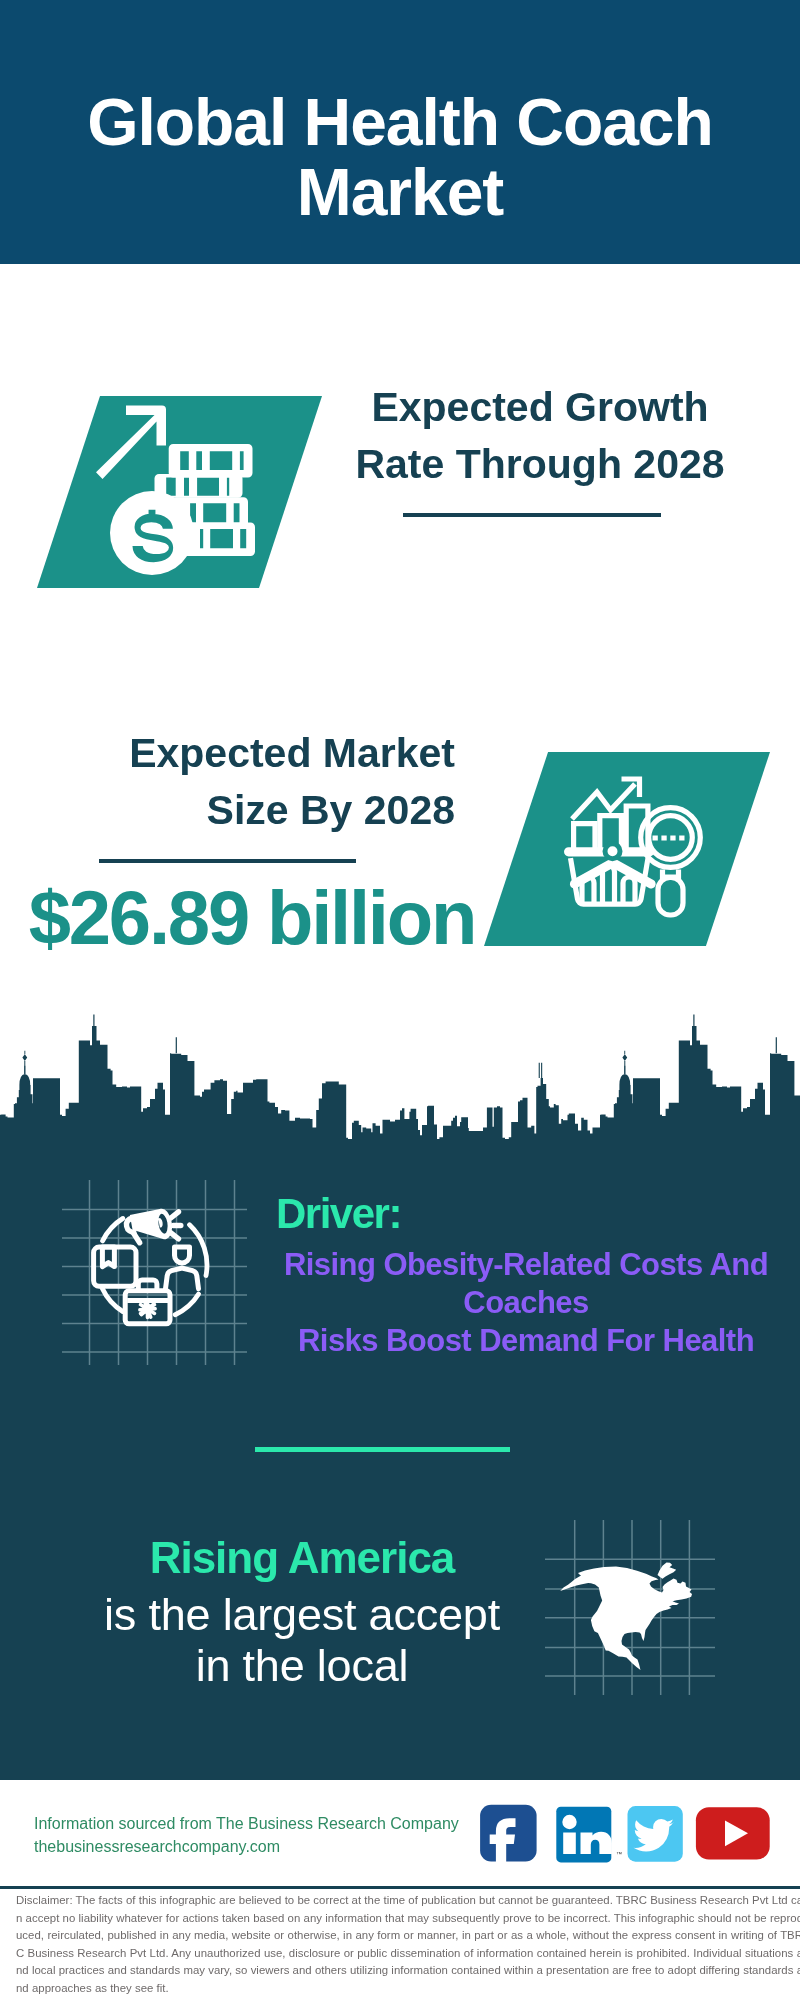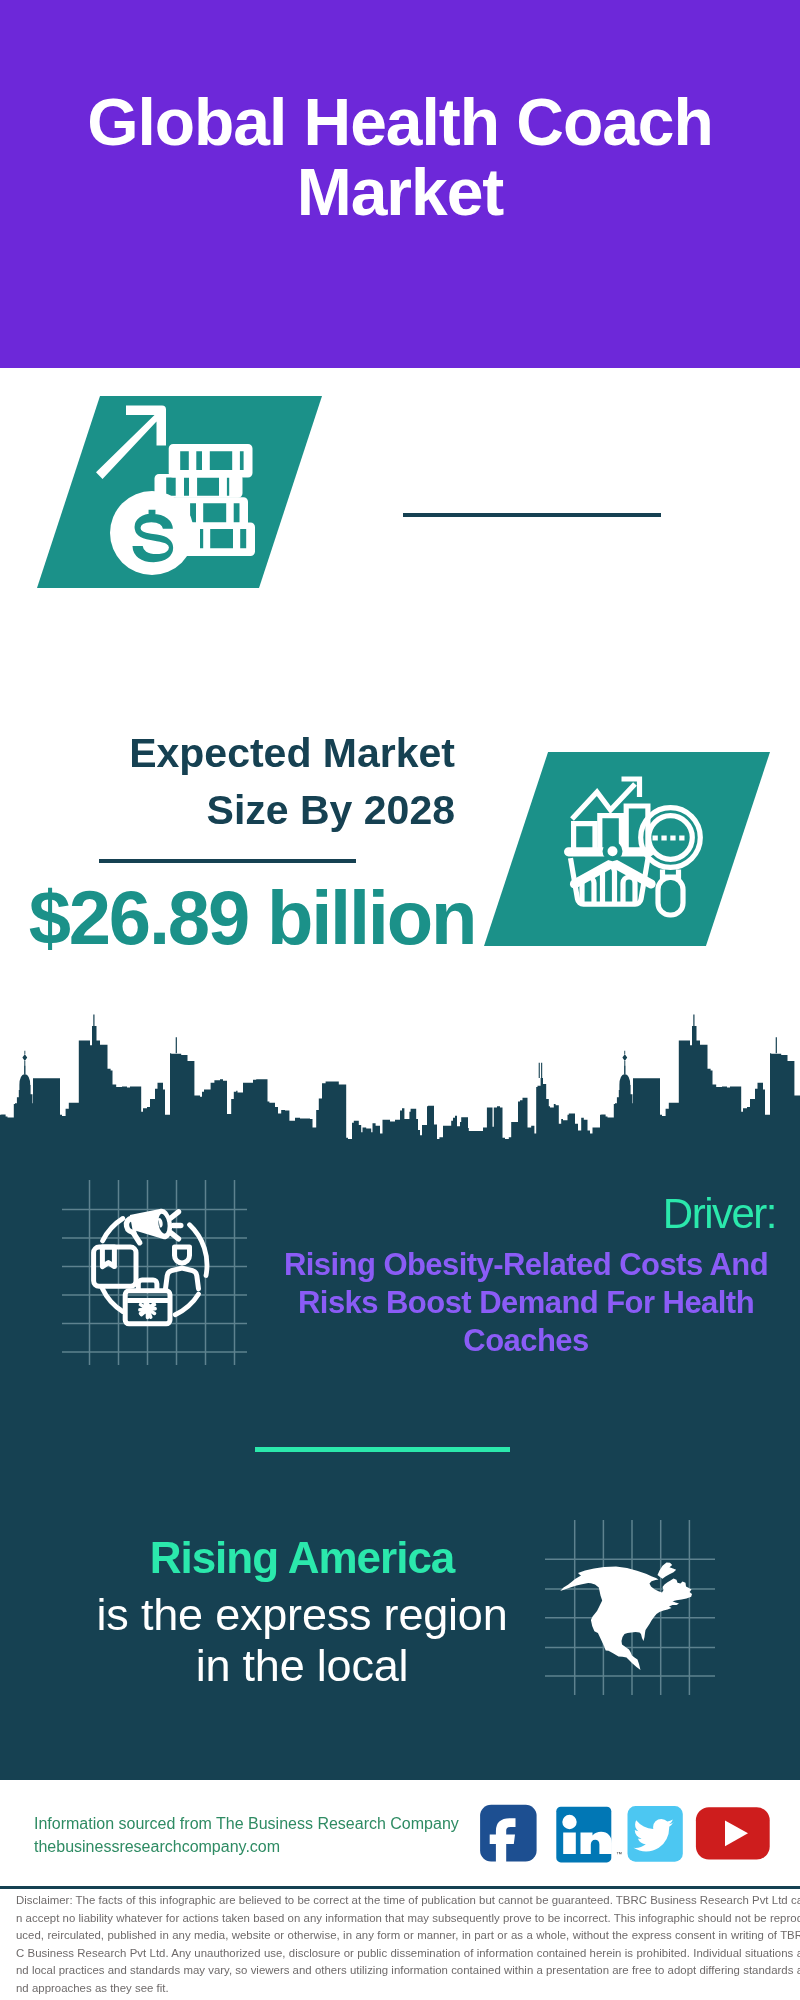--- a/index.html
+++ b/index.html
@@ -2,21 +2,21 @@
 <html><head>
 <meta charset="utf-8">
 <style>
   * { margin:0; padding:0; box-sizing:border-box; }
   html,body { width:800px; height:2000px; }
   body { font-family:"Liberation Sans", sans-serif; background:#ffffff; position:relative; overflow:hidden;
          -webkit-font-smoothing:antialiased; }
   .page { position:absolute; left:0; top:0; width:800px; height:2000px; background:#fff; }
 
   
-  .header { position:absolute; left:0; top:0; width:800px; height:368px; background:#6d28d9; }
+  .header { position:absolute; left:0; top:0; width:800px; height:264px; background:#0c4a6e; }
   .header-title { position:absolute; left:40px; top:87px; width:720px; text-align:center;
      font-weight:700; font-size:66px; line-height:70px; color:#ffffff; letter-spacing:-1.05px; }
 
   
   .stat-title { font-weight:700; color:#164152; font-size:41px; line-height:57px; letter-spacing:0px; }
   .stat-rule  { height:4px; background:#164152; }
   .stat-value { font-weight:700; color:#1B9189; letter-spacing:-1.5px; }
 
   
   .s1-title { position:absolute; left:340px; top:379px; width:400px; text-align:center; }
@@ -35,22 +35,22 @@
   .para2 { position:absolute; left:484px; top:752px; width:286px; height:194px; background:#1B9189;
            clip-path: polygon(22.4% 0, 100% 0, 77.6% 100%, 0 100%); }
   .icon-market { position:absolute; left:555px; top:770px; width:160px; height:160px; }
 
   
   .dark { position:absolute; left:0; top:1140px; width:800px; height:640px; background:#164152; }
   .skyline { position:absolute; left:0; top:1000px; width:800px; height:145px; display:block; }
 
   
   .icon-driver { position:absolute; left:62px; top:1180px; width:185px; height:185px; }
-  .driver-label { position:absolute; left:276px; top:1194px; width:500px; text-align:right;
-     font-weight:400; font-size:42px; line-height:40px; color:#2BE8AC; letter-spacing:-1.5px; }
+  .driver-label { position:absolute; left:276px; top:1194px; width:500px; text-align:left;
+     font-weight:700; font-size:42px; line-height:40px; color:#2BE8AC; letter-spacing:-1.5px; }
   .driver-text { position:absolute; left:276px; top:1246px; width:500px; text-align:center;
      font-weight:700; font-size:31px; line-height:38px; color:#8b5cf6; letter-spacing:-0.55px; }
 
   .mid-rule { position:absolute; left:255px; top:1447px; width:255px; height:5px; background:#2BE8AC; }
 
   
   .region-name { position:absolute; left:60px; top:1538px; width:484px; text-align:center;
      font-weight:700; font-size:44px; line-height:40px; color:#2BE8AC; letter-spacing:-1.0px; }
   .region-text { position:absolute; left:60px; top:1589px; width:484px; text-align:center;
      font-weight:400; font-size:45px; line-height:51px; color:#ffffff; letter-spacing:-0.2px; }
@@ -94,20 +94,24 @@
       <path d="M95 127.5 h59.5 a4.5 4.5 0 0 1 4.5 4.5 v24.5 a4.5 4.5 0 0 1 -4.5 4.5 h-64 a4.5 4.5 0 0 1 -4.5 -4.5 v-24.5 a4.5 4.5 0 0 1 4.5 -4.5 Z
                M104 134 v19.3 h3.2 v-19.3 Z M114.2 134 v19.3 h22.8 v-19.3 Z M144.2 134 v19.3 h6 v-19.3 Z" fill-rule="evenodd"></path>
 
       <circle cx="56" cy="138" r="42"></circle>
       <g transform="translate(56,139.6) scale(0.86)">
       <path d="M-4 -29 h8 v6 h-8 Z M-4 23 h8 v6 h-8 Z
                M0 -24 q11.5 0 18 5.2 q5.8 4.6 6.3 11.9 h-11.6 q-0.6 -3.2 -3.5 -5.1 q-3.7 -2.5 -10 -2.5 q-6.2 0 -9.6 2.1 q-2.9 1.9 -2.9 4.6 q0 2.5 2.8 4.1 q2.9 1.5 9.5 2.6 l6.7 1.1 q9.8 1.7 14.3 5.3 q4.6 3.8 4.6 10.1 q0 7.3 -6 11.9 q-6.4 4.8 -16.7 4.8 q-11.2 0 -17.6 -4.9 q-6.7 -5 -7 -13.8 h11.9 q0.4 4.3 4.1 6.6 q4.3 2.7 11.7 2.7 q7.5 0 11.4 -2.4 q3.3 -2.1 3.3 -5.2 q0 -2.9 -3.2 -4.6 q-3.2 -1.7 -10.9 -2.9 l-7.4 -1.2 q-9.7 -1.7 -14.1 -5.3 q-4.4 -3.8 -4.4 -9.8 q0 -7 5.7 -11.3 q6 -4.6 15.4 -4.6 Z" fill="#1B9189"></path>
       </g>
     </g>
   </svg>
+  <div class="stat-title s1-title">
+    <div>Expected Growth</div>
+    <div>Rate Through 2028</div>
+  </div>
   <div class="stat-rule s1-rule"></div>
 
   <div class="para2"></div>
   <svg class="icon-market" viewBox="0 0 160 160">
     <g fill="none" stroke="#ffffff" stroke-width="5.2" stroke-linecap="butt" stroke-linejoin="miter">
 
       <polyline points="17,49 42,22 55.5,40 80,14"></polyline>
       <polyline points="66.5,9 84.5,9 84.5,27"></polyline>
 
       <path d="M18.6 86 v-32.4 h21.4 v32.4"></path>
@@ -189,35 +193,35 @@
       <g stroke-width="3.6" stroke-linecap="round">
         <path d="M85.5 120.5 v17 M78.5 124.6 l14 8.8 M78.5 133.4 l14 -8.8"></path>
         <path d="M82.3 120.9 l6.4 16.2 M77.9 129.8 l15.2 -1.2 M79.4 134.6 l12.2 -10.4"></path>
       </g>
       <circle cx="85.5" cy="128.8" r="3.4" stroke-width="3.6"></circle>
     </g>
   </svg>
   <div class="driver-label">Driver:</div>
   <div class="driver-text">
     <div>Rising Obesity-Related Costs And</div>
+    <div>Coaches</div>
     <div>Risks Boost Demand For Health</div>
-    <div>Coaches</div>
   </div>
   <div class="mid-rule"></div>
 
   <svg class="icon-map" viewBox="0 0 170 175">
     <g stroke="#5E828F" stroke-width="1.5">
       <path d="M29.7 0 V175 M58.4 0 V175 M87 0 V175 M115.7 0 V175 M144.4 0 V175"></path>
       <path d="M0 39.3 H170 M0 69 H170 M0 97.7 H170 M0 127.4 H170 M0 156 H170"></path>
     </g>
     <path fill="#ffffff" d="M33.0 53.0L40.0 50.5L49.0 48.5L59.0 47.0L71.0 46.6L82.0 48.0L92.0 50.8L101.0 53.8L107.0 56.6L111.0 58.0L113.5 59.5L110.5 60.0L106.5 61.2L104.5 63.4L106.0 66.4L109.5 69.2L113.5 71.2L117.0 72.4L118.5 70.0L117.5 67.0L119.5 64.4L122.5 62.2L125.5 60.6L128.5 58.6L131.5 59.8L132.5 62.8L135.5 63.4L137.5 61.4L140.5 62.8L141.0 66.4L143.5 67.8L146.5 69.4L144.5 72.0L147.0 74.0L146.2 76.8L141.5 78.4L136.5 79.4L131.5 80.2L127.5 81.2L130.5 82.4L134.0 83.4L131.5 85.0L127.5 85.0L124.0 86.6L126.5 88.0L122.5 89.4L118.5 90.6L114.5 92.0L111.5 94.0L109.0 97.0L106.5 100.6L104.5 104.0L102.5 107.0L100.5 110.0L100.0 113.0L99.5 117.0L98.5 121.0L97.0 118.0L96.0 114.0L94.5 112.4L90.5 112.0L86.5 112.4L82.5 113.0L79.5 114.0L77.5 117.0L76.5 121.0L77.0 124.6L80.5 127.0L84.0 129.4L85.5 132.0L87.0 135.6L89.5 137.6L92.5 139.6L94.0 144.0L95.5 150.0L91.5 147.0L87.5 143.6L84.5 140.6L81.5 137.6L77.5 136.8L73.5 136.4L68.5 133.6L63.5 130.8L60.7 130.5L59.0 126.1L55.5 118.5L52.9 113.0L49.4 111.2L47.2 106.0L45.9 99.9L47.6 96.4L52.0 91.1L55.0 85.0L57.2 80.6L55.5 75.4L53.8 67.5L50.0 64.5L46.0 63.2L43.2 63.1L37.0 64.2L31.5 65.4L26.0 67.2L21.0 69.0L15.2 71.0L18.5 67.6L23.0 64.8L26.5 62.0L30.1 59.0L33.5 57.0L36.0 55.6L34.5 54.4Z M117.5 45.8L121.5 42.6L125.0 42.8L127.2 45.0L124.5 47.2L128.0 48.4L131.2 49.8L128.5 52.2L124.5 54.2L120.5 56.6L117.5 58.8L115.0 57.0L112.5 55.0L114.5 50.5Z"></path>
   </svg>
   <div class="region-name">Rising America</div>
   <div class="region-text">
-    <div>is the express region</div>
+    <div>is the largest accept</div>
     <div>in the local</div>
   </div>
 
   <div class="footer"></div>
   <div class="footer-src">
     <div>Information sourced from The Business Research Company</div>
     <div>thebusinessresearchcompany.com</div>
   </div>
   <svg class="social-icons" viewBox="0 0 310 70">
     <g>

